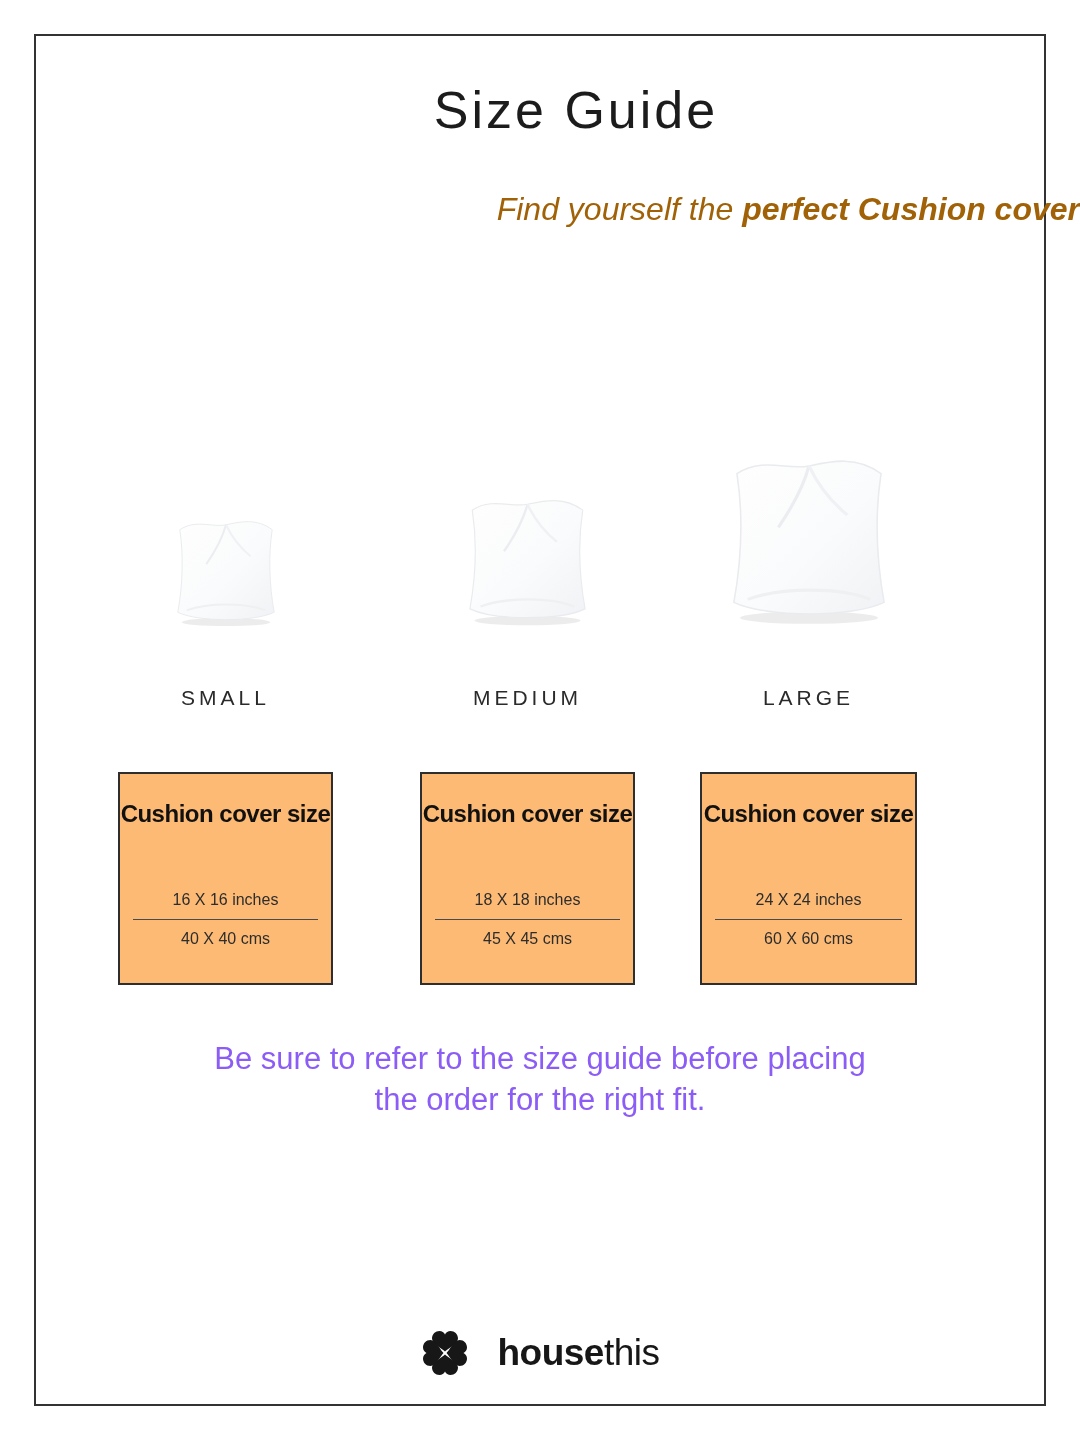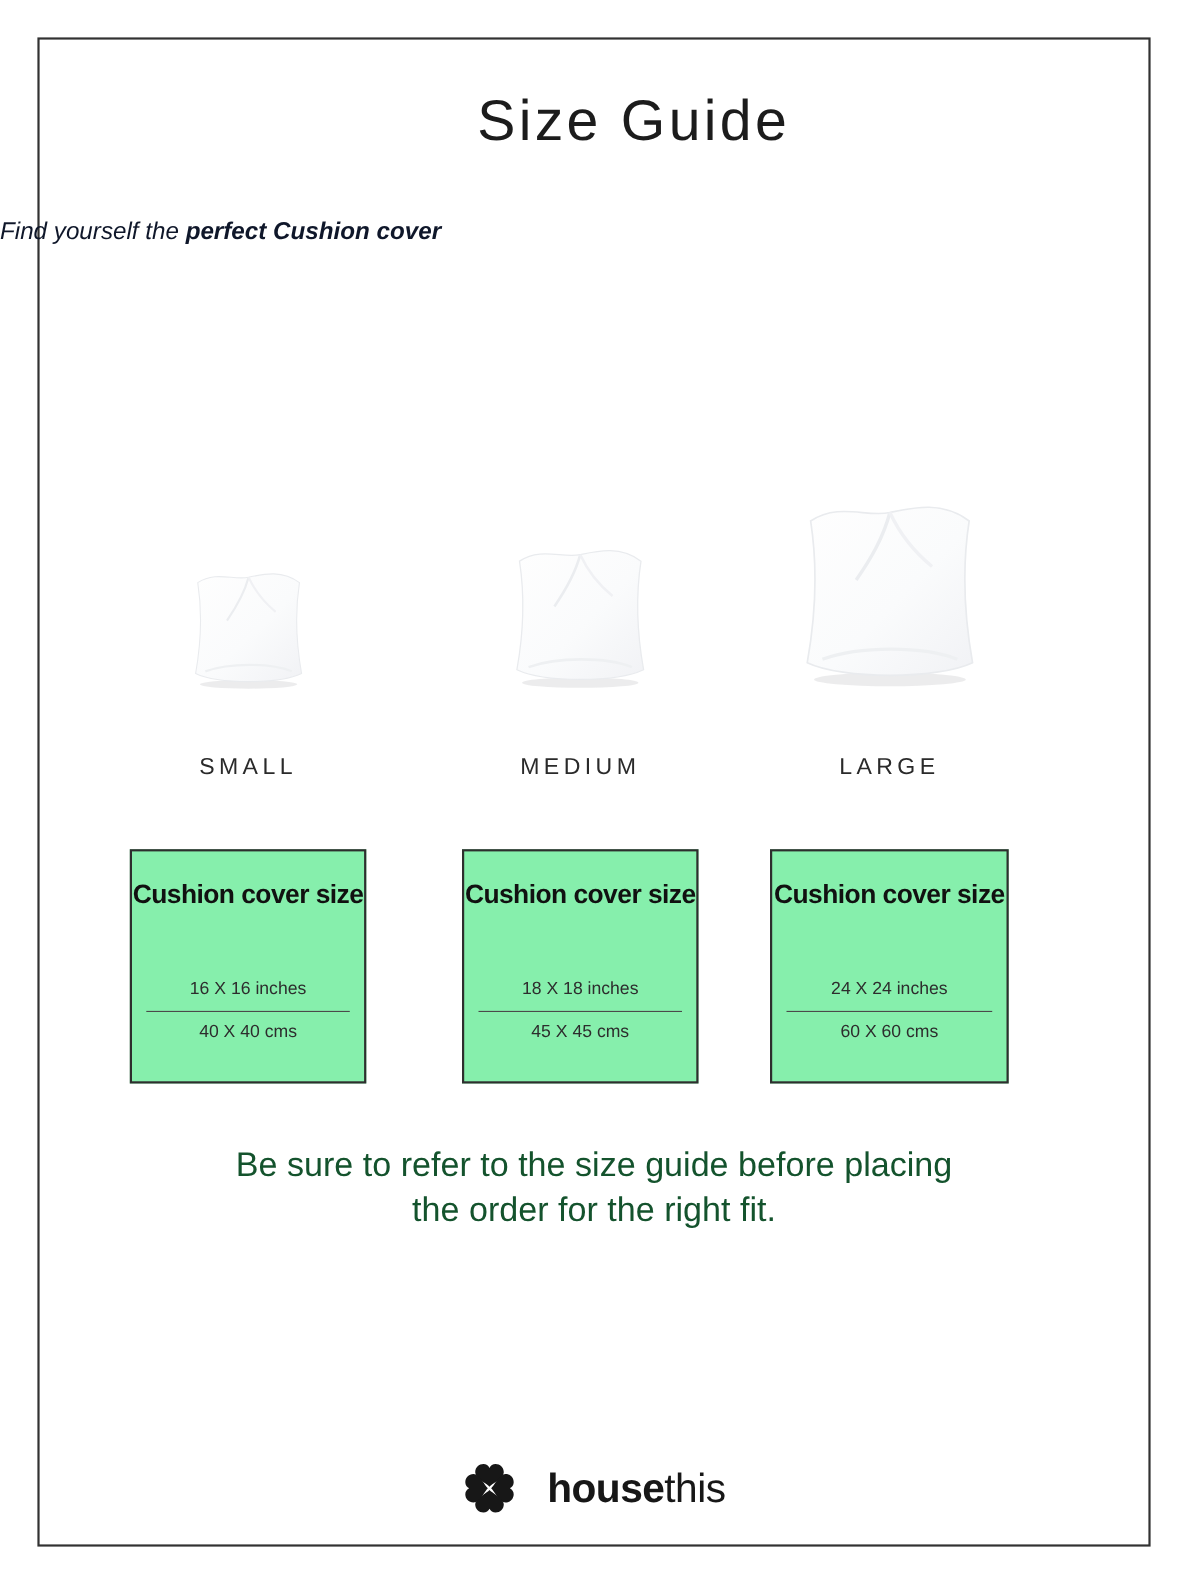--- a/index.html
+++ b/index.html
@@ -28,25 +28,25 @@
     font-size: 52px;
     font-weight: 400;
     letter-spacing: 3px;
     color: #1c1c1c;
     margin-left: 36px;
   }
 
   .subtitle {
     position: absolute;
     top: 190px; left: 0; width: 100%;
-    text-align: left;
-    font-size: 22px;
+    text-align: right;
+    font-size: 32px;
     line-height: 39px;
     font-style: italic;
-    color: #0f172a;
+    color: #a16207;
   }
   .subtitle .b { font-weight: 700; }
 
   .col { position: absolute; top: 430px; }
   .col-1 { left: 118px; width: 215px; }
   .col-2 { left: 420px; width: 215px; }
   .col-3 { left: 700px; width: 217px; }
 
   .pillow-area {
     height: 200px;
@@ -61,21 +61,21 @@
     text-align: center;
     font-size: 21px;
     letter-spacing: 4px;
     color: #2a2a2a;
   }
 
   .size-box {
     margin-top: 60px;
     height: 213px;
     border: 2px solid #2e2e2e;
-    background: #86efac;
+    background: #fdba74;
     text-align: center;
   }
 
   .box-title {
     margin-top: 26px;
     font-size: 24px;
     font-weight: 700;
     letter-spacing: -0.5px;
     color: #111111;
   }
@@ -92,21 +92,21 @@
     border: 0;
     border-top: 1.5px solid #4a4a4a;
   }
 
   .note {
     position: absolute;
     top: 1038px; left: 0; width: 100%;
     text-align: center;
     font-size: 31px;
     line-height: 41px;
-    color: #14532d;
+    color: #8b5cf6;
   }
 
   .logo {
     position: absolute;
     top: 1328px; left: 0; width: 100%;
     display: flex;
     align-items: center;
     justify-content: center;
     gap: 27px;
   }

